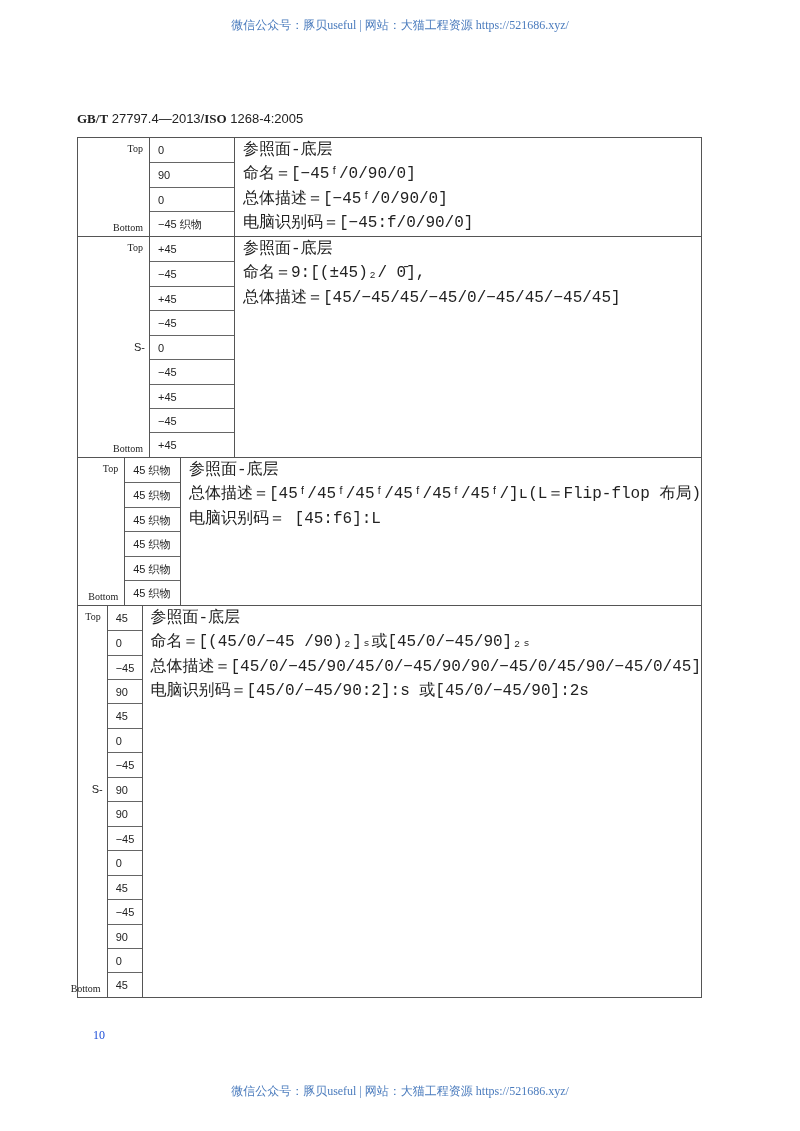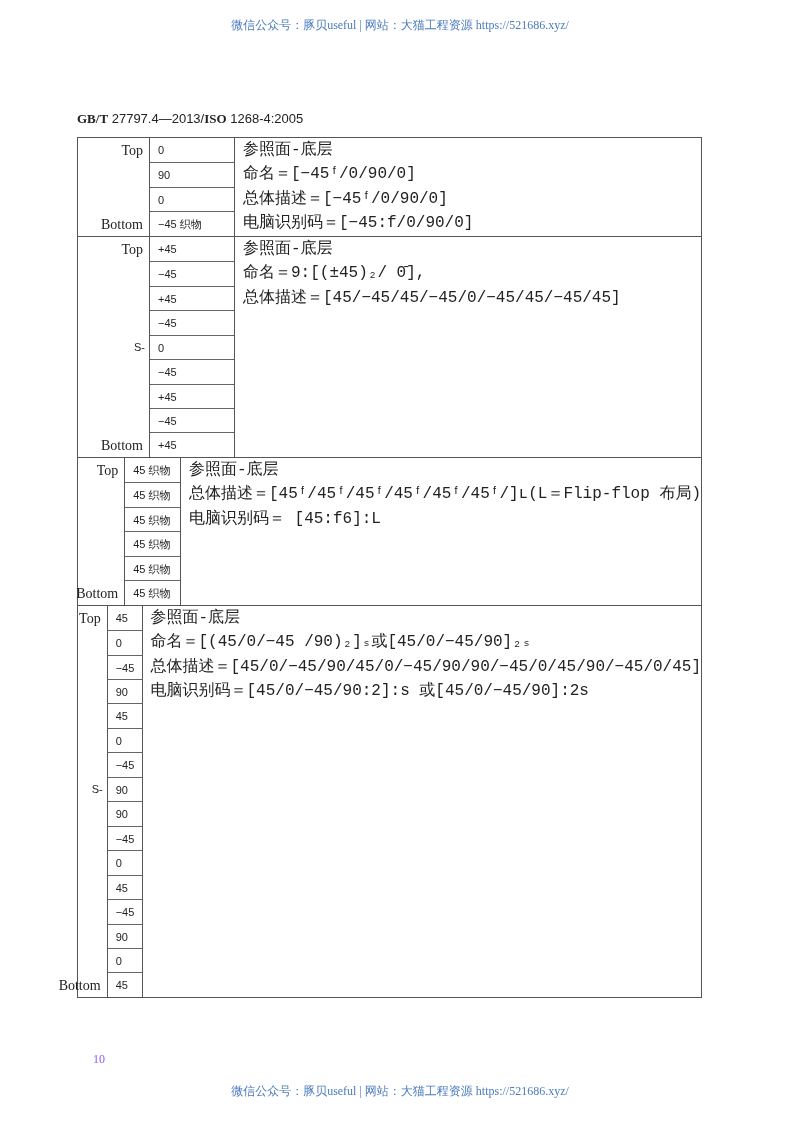--- a/index.html
+++ b/index.html
@@ -5,32 +5,32 @@
   html, body { margin: 0; padding: 0; background: #ffffff; }
   body { width: 800px; height: 1131px; position: relative; overflow: hidden;
          font-family: "DejaVu Serif", "Liberation Serif", serif; color: #222; }
   .watermark { position: absolute; left: 0; width: 800px; text-align: center;
                font-family: "Liberation Serif", "DejaVu Serif", serif; font-size: 12px; color: #4a7bbd; }
   .watermark.top { top: 17px; }
   .watermark.bottom { top: 1083px; }
   .doc-header { position: absolute; left: 77px; top: 111px; font-family: "Liberation Sans", sans-serif;
                 font-size: 13px; color: #222; }
   .doc-header b { font-family: "Liberation Serif", serif; font-weight: bold; }
-  .page-number { position: absolute; left: 93px; top: 1052px; font-family: "Liberation Serif", serif;
-                 font-size: 12px; color: #8b5cf6; }
+  .page-number { position: absolute; left: 93px; top: 1028px; font-family: "Liberation Serif", serif;
+                 font-size: 12px; color: #1d4ed8; }
   .table { position: absolute; left: 77px; top: 137px; width: 623px; border: 1px solid #555; border-top: 1px solid #555; }
   .section { display: flex; border-top: 1px solid #555; position: relative; }
   .section:first-child { border-top: none; }
   .col-label { width: 71px; position: relative; border-right: 1px solid #555; }
   .col-ply { width: 84px; border-right: 1px solid #555; }
   .col-desc { flex: 1; padding-left: 8px; }
   .ply { height: 24.46px; line-height: 24px; box-sizing: border-box; border-top: 1px solid #666;
          padding-left: 8px; font-family: "Liberation Sans", sans-serif; font-size: 11px; color: #222; }
   .ply:first-child { border-top: none; }
-  .lbl { position: absolute; right: 6px; font-family: "Liberation Serif", serif; font-size: 14px; color: #222; }
+  .lbl { position: absolute; right: 6px; font-family: "Liberation Serif", serif; font-size: 10px; color: #222; }
   .lbl.top { top: 5px; }
   .lbl.bottom { bottom: 3px; }
   .lbl.s { right: 4px; font-family: "Liberation Sans", sans-serif; font-size: 11px; }
   .desc-line { height: 24.46px; line-height: 24px; font-family: Liberation Mono, monospace;
                font-size: 16px; color: #222; white-space: nowrap; }
 </style>
 </head>
 <body>
 
 <div class="watermark top">微信公众号：豚贝useful | 网站：大猫工程资源 https://521686.xyz/</div>

